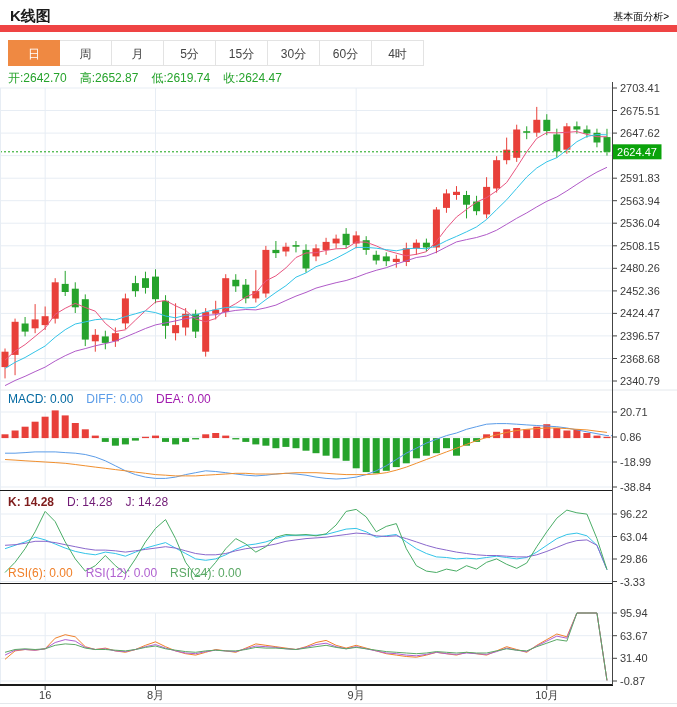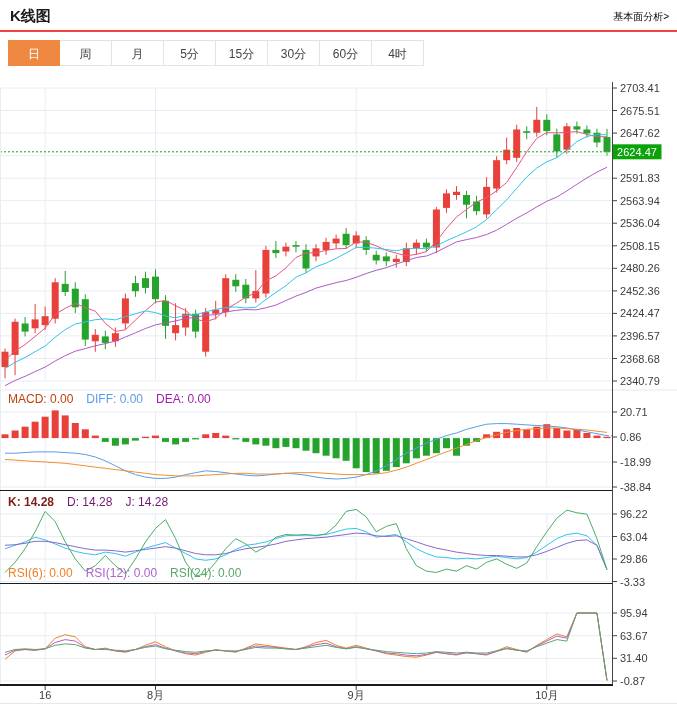--- a/index.html
+++ b/index.html
@@ -1,18 +1,18 @@
 <!DOCTYPE html>
 <html><head>
 <meta charset="utf-8">
 <style>
   html,body{margin:0;padding:0}
   body{width:677px;height:707px;position:relative;background:#fff;overflow:hidden;
        font-family:"Liberation Sans","DejaVu Sans",sans-serif;-webkit-font-smoothing:antialiased}
-  #header{position:absolute;top:0;left:0;width:677px;height:32px;border-bottom:2px solid #ef4444;box-sizing:border-box}
+  #header{position:absolute;top:0;left:0;width:677px;height:32px;border-bottom:7px solid #ef4444;box-sizing:border-box}
   #page-title{position:absolute;left:10px;top:7px;font-size:15px;font-weight:bold;color:#1c1c1c}
   #fund-link{position:absolute;right:8px;top:10px;font-size:10px;color:#000000;cursor:pointer}
   #tabs{position:absolute;top:40px;left:8px;display:flex}
   .tab{width:52px;height:26px;line-height:26px;text-align:center;font-size:12px;color:#444;
        background:#fff;border:1px solid #e3e3e3;border-left:none;box-sizing:border-box;cursor:pointer}
   .tab:first-child{border-left:1px solid #e3e3e3}
   .tab.active{background:#ef8942;border-color:#ef8942;color:#fff}
   #chart{position:absolute;top:68px;left:0;width:677px;height:639px}
   .legend{position:absolute;left:8px;font-size:12px;white-space:nowrap;pointer-events:none}
   .legend span{margin-right:13px}
@@ -354,16 +354,17 @@
         <line x1="45.15" y1="618" x2="45.15" y2="622" stroke="#444444"></line>
         <text x="45.15" y="631" font-size="11" fill="#3c3c3c" text-anchor="middle">16</text>
         <line x1="155.51" y1="618" x2="155.51" y2="622" stroke="#444444"></line>
         <text x="155.51" y="631" font-size="11" fill="#3c3c3c" text-anchor="middle">8月</text>
         <line x1="356.16" y1="618" x2="356.16" y2="622" stroke="#444444"></line>
         <text x="356.16" y="631" font-size="11" fill="#3c3c3c" text-anchor="middle">9月</text>
         <line x1="546.79" y1="618" x2="546.79" y2="622" stroke="#444444"></line>
         <text x="546.79" y="631" font-size="11" fill="#3c3c3c" text-anchor="middle">10月</text>
       </g>
     </svg>
-  <div class="legend" style="top:324px"><span style="color: #c2410c; margin-top: 36px;">MACD: 0.00</span><span style="color: rgb(91, 156, 232);">DIFF: 0.00</span><span style="color: #a21caf;">DEA: 0.00</span></div>
+  <div class="legend" style="top:2px"><span style="color: rgb(38, 163, 44);">开:2642.70</span><span style="color: rgb(38, 163, 44);">高:2652.87</span><span style="color: rgb(38, 163, 44);">低:2619.74</span><span style="color: rgb(38, 163, 44);">收:2624.47</span></div>
+  <div class="legend" style="top:324px"><span style="color: #0369a1; margin-top: 36px;">MACD: 0.00</span><span style="color: rgb(91, 156, 232);">DIFF: 0.00</span><span style="color: #a21caf;">DEA: 0.00</span></div>
   <div class="legend" style="top:427px"><span style="color: #7f1d1d; font-weight: bold;">K: 14.28</span><span style="color: #701a75;">D: 14.28</span><span style="color: #701a75;">J: 14.28</span></div>
   <div class="legend" style="top:498px"><span style="color: rgb(240, 128, 42);">RSI(6): 0.00</span><span style="color: rgb(176, 96, 208);">RSI(12): 0.00</span><span style="color: rgb(91, 168, 101);">RSI(24): 0.00</span></div>
 </div>
 
 </body></html>

